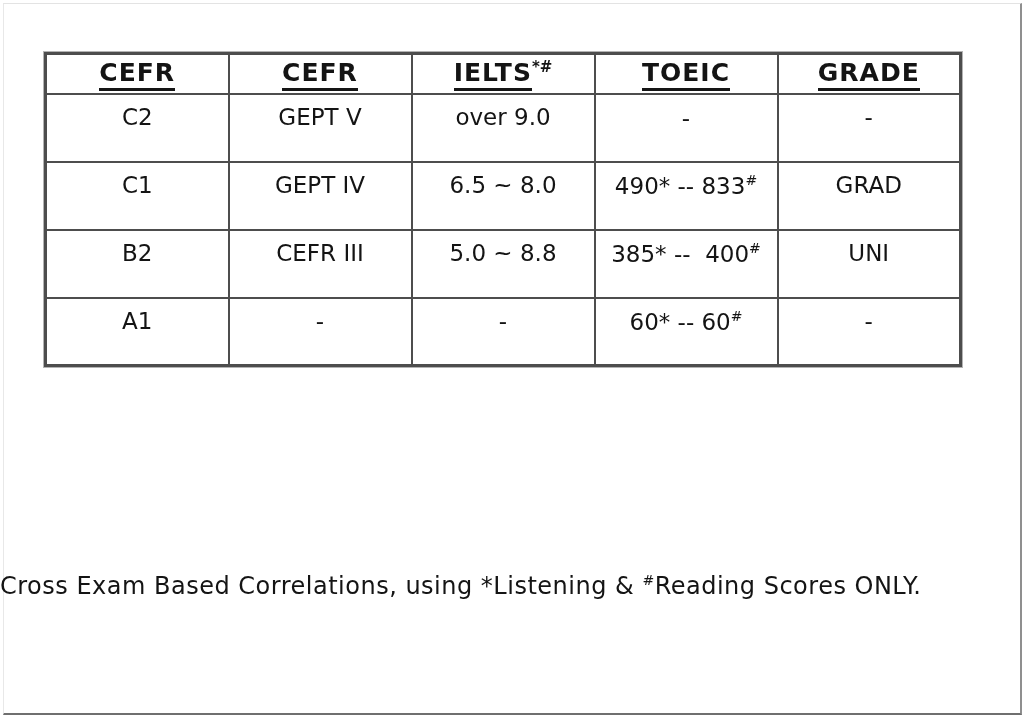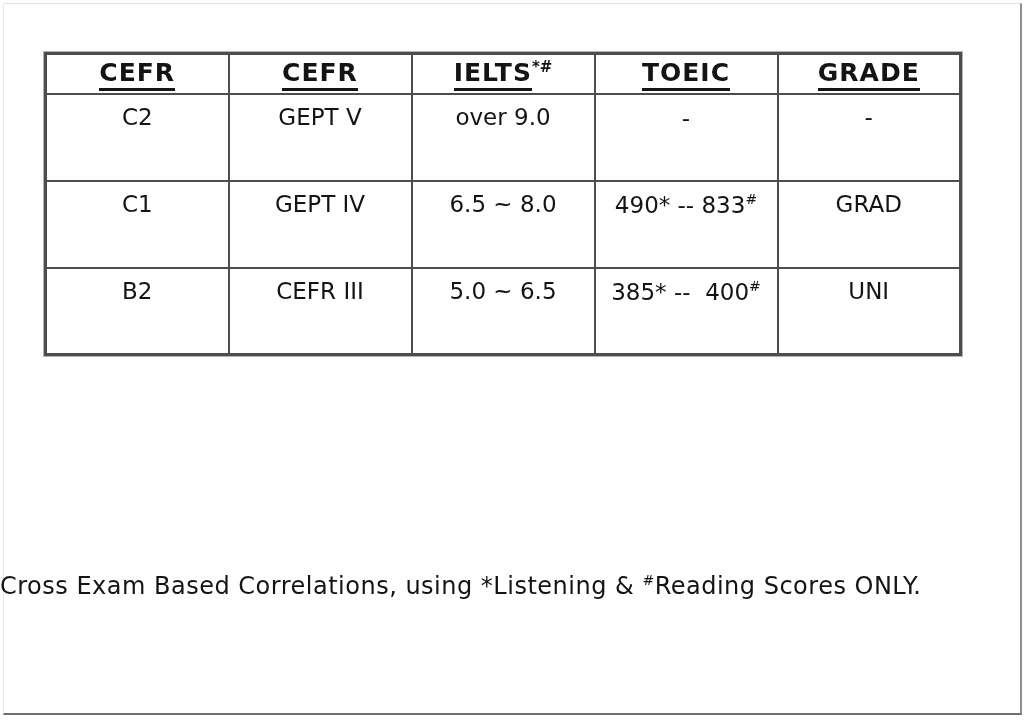--- a/index.html
+++ b/index.html
@@ -39,21 +39,21 @@
   }
   table.score-table th,
   table.score-table td {
     border: 2px solid #4d4d4d;
     text-align: center;
     background: #ffffff;
   }
   table.score-table col { width: 20%; }
 
   thead tr { height: 40px; }
-  tbody tr { height: 87px; }
+  tbody tr { height: 68px; }
 
   th {
     font-size: 25px;
     font-weight: bold;
     letter-spacing: 1px;
     vertical-align: middle;
     padding: 2px 0 4px 0;
   }
   th .hdr-label {
     border-bottom: 3px solid #151515;
@@ -120,20 +120,27 @@
     <tr>
       <td>C1</td>
       <td>GEPT IV</td>
       <td>6.5 ~ 8.0</td>
       <td><span class="toeic-main">490* -- 833</span><span class="cell-sup">#</span></td>
       <td>GRAD</td>
     </tr>
     <tr>
       <td>B2</td>
       <td>CEFR III</td>
-      <td>5.0 ~ 6.5</td>
+      <td>5.0 ~ 8.8</td>
       <td><span class="toeic-main">385* --  400</span><span class="cell-sup">#</span></td>
       <td>UNI</td>
+    </tr>
+    <tr>
+      <td>A1</td>
+      <td>-</td>
+      <td>-</td>
+      <td><span class="toeic-main">60* -- 60</span><span class="cell-sup">#</span></td>
+      <td>-</td>
     </tr>
   </tbody>
 </table>
 
 <div class="caption"><span>Cross Exam Based Correlations, using *Listening &amp; </span><span class="cap-sup">#</span><span>Reading Scores ONLY.</span></div>
 
 </body></html>

